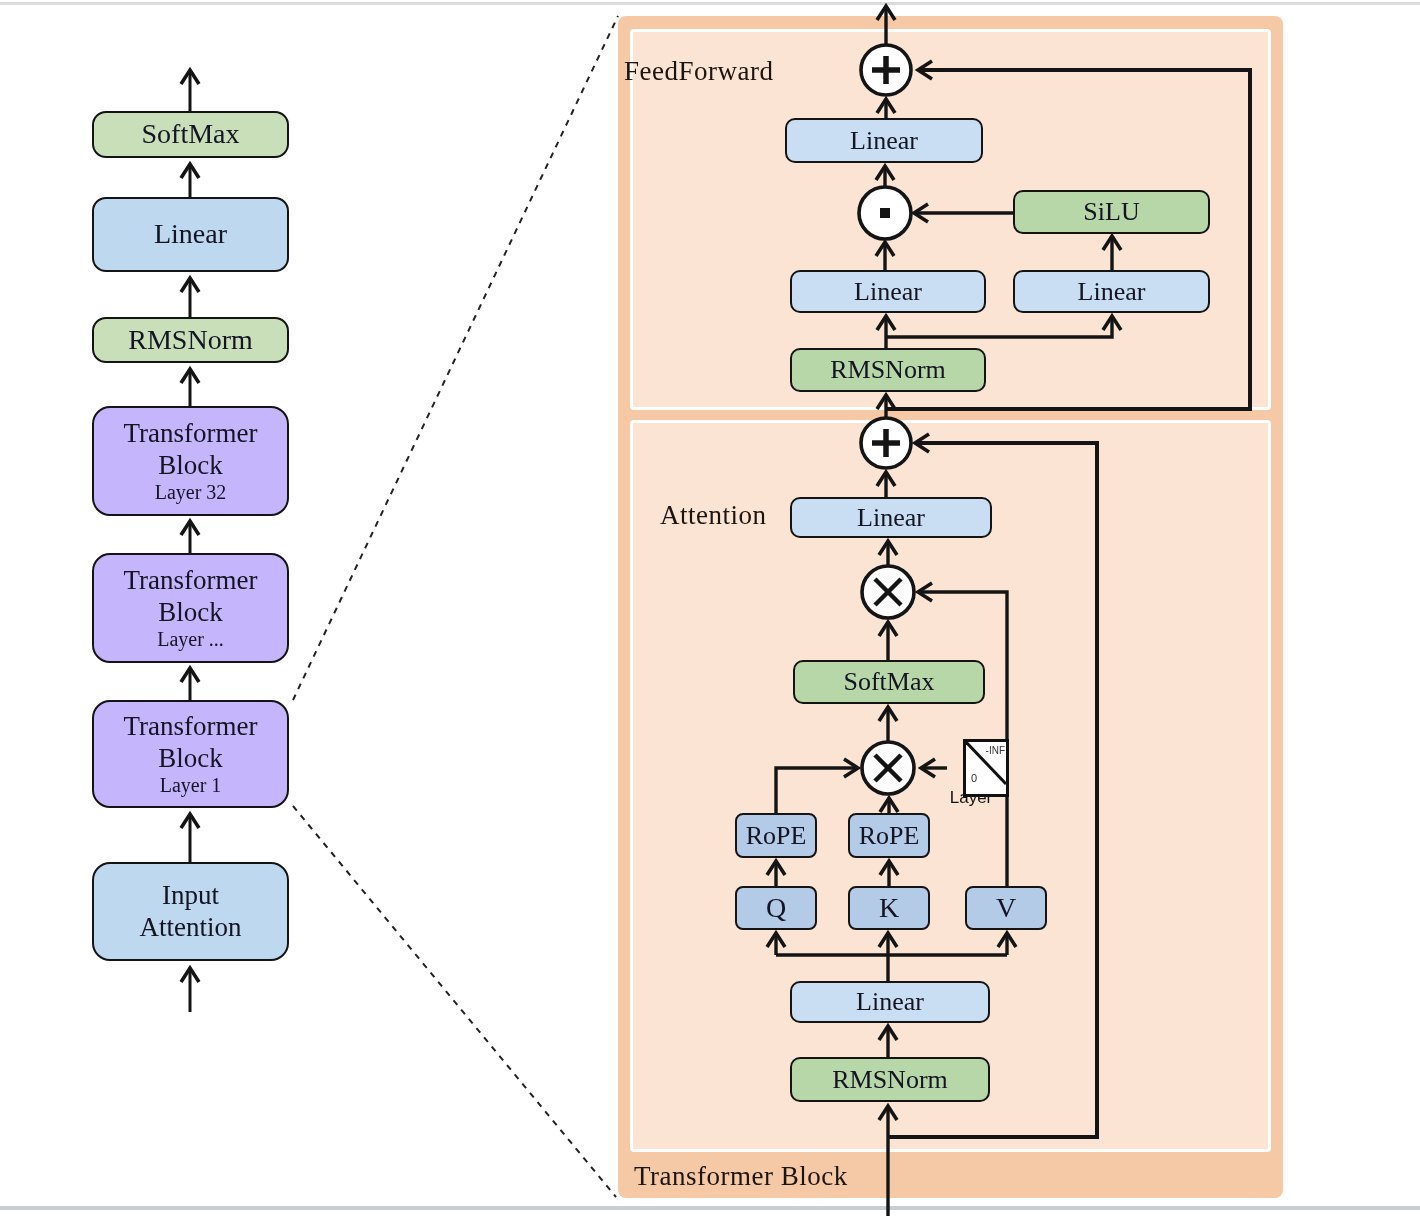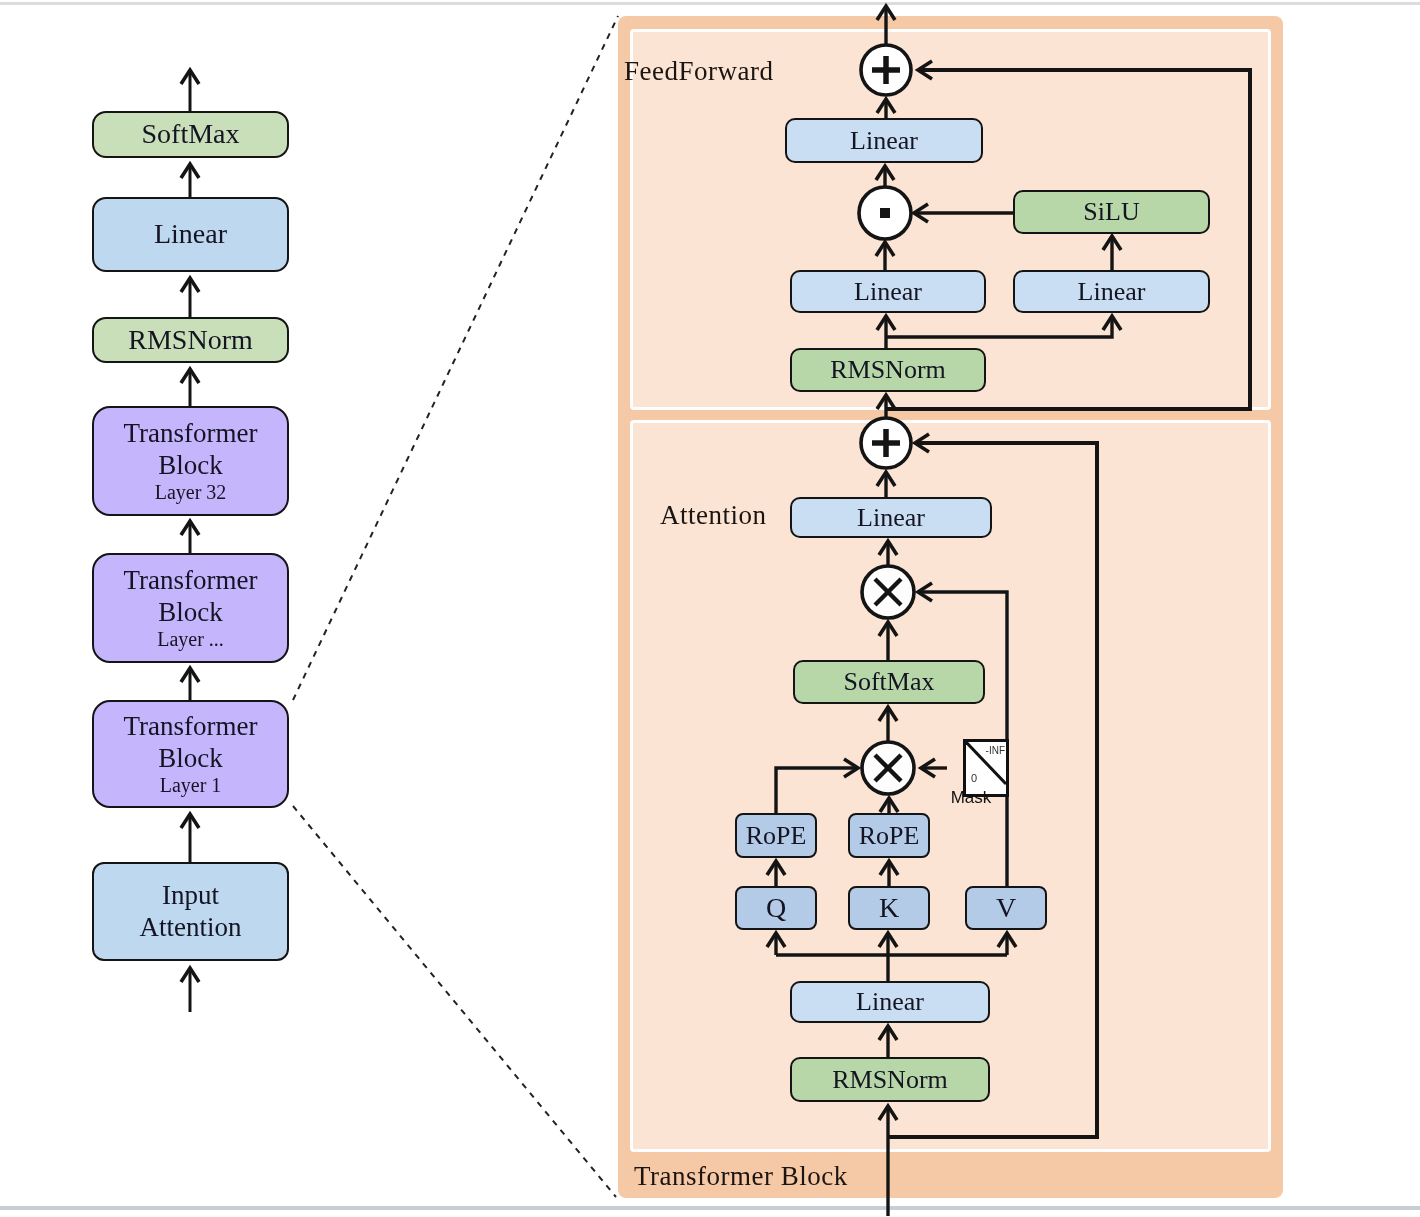--- a/index.html
+++ b/index.html
@@ -32,21 +32,21 @@
   .blue-qkv{background:#b4cbe8;}
 
   
   .lbox{left:92px;width:197px;border-radius:14px;font-size:28px;}
   #ov-softmax{top:111px;height:47px;}
   #ov-linear{top:197px;height:75px;}
   #ov-rmsnorm{top:317px;height:46px;}
   #ov-tb32{top:406px;height:110px;border-radius:18px;}
   #ov-tbmid{top:553px;height:110px;border-radius:18px;}
   #ov-tb1{top:700px;height:108px;border-radius:18px;}
-  #ov-input{top:862px;height:99px;border-radius:12px;}
+  #ov-input{top:862px;height:99px;border-radius:18px;}
   .sub{font-size:20px;}
   .l1,.l2{font-size:27px;}
 
   
   .dbox{border-radius:10px;font-size:26px;}
   #ff-linear-out{left:785px;top:118px;width:198px;height:45px;}
   #ff-silu{left:1013px;top:190px;width:197px;height:44px;}
   #ff-linear-gate{left:790px;top:270px;width:196px;height:43px;}
   #ff-linear-up{left:1013px;top:270px;width:197px;height:43px;}
   #ff-rmsnorm{left:790px;top:348px;width:196px;height:44px;}
@@ -244,16 +244,16 @@
     <span>RMSNorm</span>
   </div>
 
   <div class="box" id="mask-box">
     <svg width="100%" height="100%" style="position:absolute;left:0;top:0;">
       <line x1="0" y1="0" x2="40" y2="42" stroke="#111" stroke-width="3"></line>
     </svg>
     <span id="mask-neg">-INF</span>
     <span id="mask-zero">0</span>
   </div>
-  <div id="mask-label">Mask</div>
+  <div id="mask-label">Layer</div>
 
   <div class="frameline" id="frame-bottom"></div>
 </div>
 
 </body></html>

